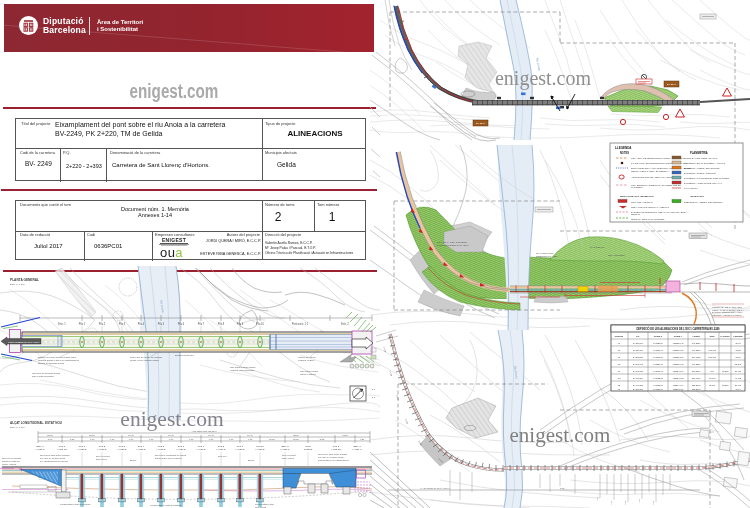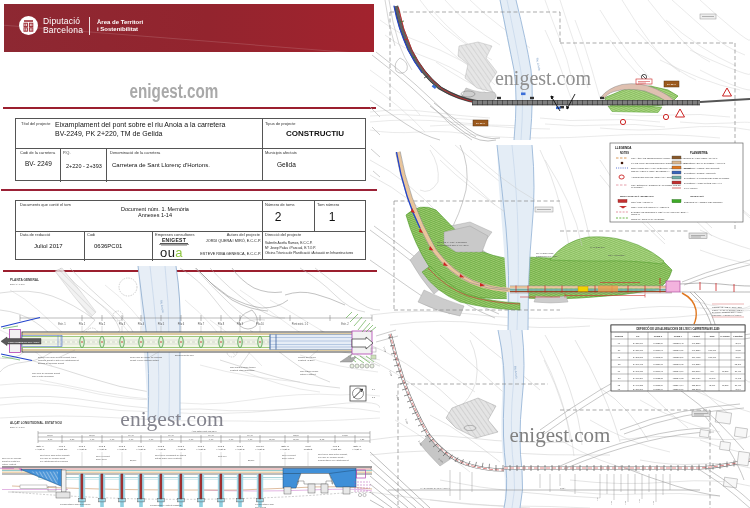--- a/index.html
+++ b/index.html
@@ -25,21 +25,21 @@
   <g fill="none" stroke="#9e2b34" stroke-width="1">
     <path d="M2 2 H11" stroke-width="1.6"></path>
     <rect x="2" y="4.2" width="3.4" height="3.4"></rect>
     <rect x="7.4" y="4.2" width="3.4" height="3.4"></rect>
     <rect x="2" y="8.8" width="3.4" height="3.4"></rect>
     <rect x="7.4" y="8.8" width="3.4" height="3.4"></rect>
     <path d="M3.7 4.2 V7.6 M9.1 4.2 V7.6 M3.7 8.8 V12 M9.1 8.8 V12" stroke-width="0.8"></path>
   </g>
 </svg>
 
-<div class="abs" style="left:43px;top:17px;color:#fff;font-weight:normal;font-size:8.5px;line-height:8.8px;letter-spacing:0.2px;">Diputació<br>Barcelona</div>
+<div class="abs" style="left:43px;top:17px;color:#fff;font-weight:bold;font-size:8.5px;line-height:8.8px;letter-spacing:0.2px;">Diputació<br>Barcelona</div>
 
 <div class="abs" style="left:89px;top:17px;width:1px;height:18px;background:rgba(255,255,255,0.85);"></div>
 
 <div class="abs" style="left:97px;top:19px;color:#fff;font-weight:bold;font-size:6px;line-height:6.8px;">Àrea de Territori<br>i Sostenibilitat</div>
 
 <div class="abs" style="left:64px;top:80px;width:220px;text-align:center;color:#a9a9a9;font-weight:bold;font-size:19.5px;transform:scaleX(0.78);transform-origin:center;">enigest.com</div>
 
 <div class="abs" style="left:3px;top:107px;width:373px;height:2px;background:#9b1f2e;"></div>
 
 <div class="abs" style="left:15px;top:118px;width:351px;height:63px;border:1px solid #555;box-sizing:border-box;">
@@ -50,21 +50,21 @@
 </div>
 
 <div class="lbl" style="left:21px;top:121px;">Títol del projecte</div>
 <div class="lbl" style="left:265px;top:121px;">Tipus de projecte</div>
 <div class="lbl" style="left:20px;top:150px;">Codi de la carretera</div>
 <div class="lbl" style="left:63px;top:150px;">P.Q.</div>
 <div class="lbl" style="left:110px;top:150px;">Denominació de la carretera</div>
 <div class="lbl" style="left:265px;top:150px;">Municipis afectats</div>
 
 <div class="val" style="left:55px;top:121px;line-height:8.5px;font-size:7px;">Eixamplament del pont sobre el riu Anoia a la carretera<br>BV-2249, PK 2+220, TM de Gelida</div>
-<div class="val" style="left:266px;top:129px;width:98px;text-align:center;font-weight:bold;font-size:8px;">CONSTRUCTIU</div>
+<div class="val" style="left:266px;top:129px;width:98px;text-align:center;font-weight:bold;font-size:8px;">ALINEACIONS</div>
 <div class="val" style="left:25px;top:160px;">BV- 2249</div>
 <div class="val" style="left:66px;top:163px;font-size:5.5px;">2+220 - 2+393</div>
 <div class="val" style="left:112px;top:162px;font-size:6px;">Carretera de Sant Llorenç d'Hortons.</div>
 <div class="val" style="left:277px;top:161px;">Gelida</div>
 
 <div class="abs" style="left:1px;top:189px;width:376px;height:2px;background:#9b2136;"></div>
 
 <div class="abs" style="left:15px;top:200px;width:351px;height:60px;border:1px solid #555;box-sizing:border-box;">
   <div style="position:absolute;left:0;top:30px;width:100%;height:1px;background:#555;"></div>
   <div style="position:absolute;left:246px;top:0;width:1px;height:100%;background:#555;"></div>

